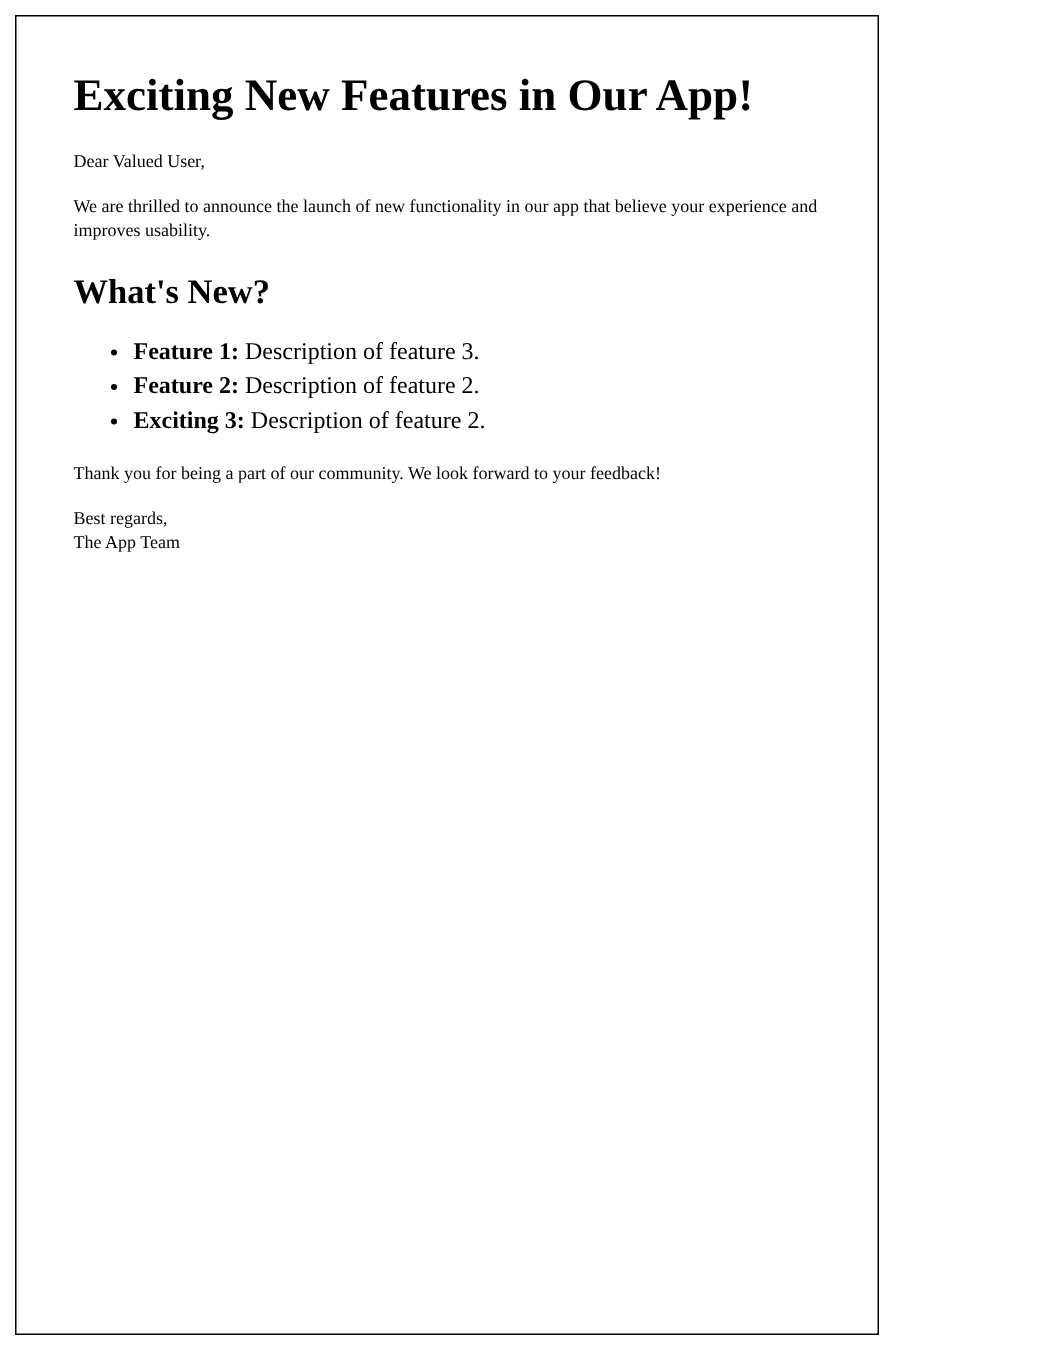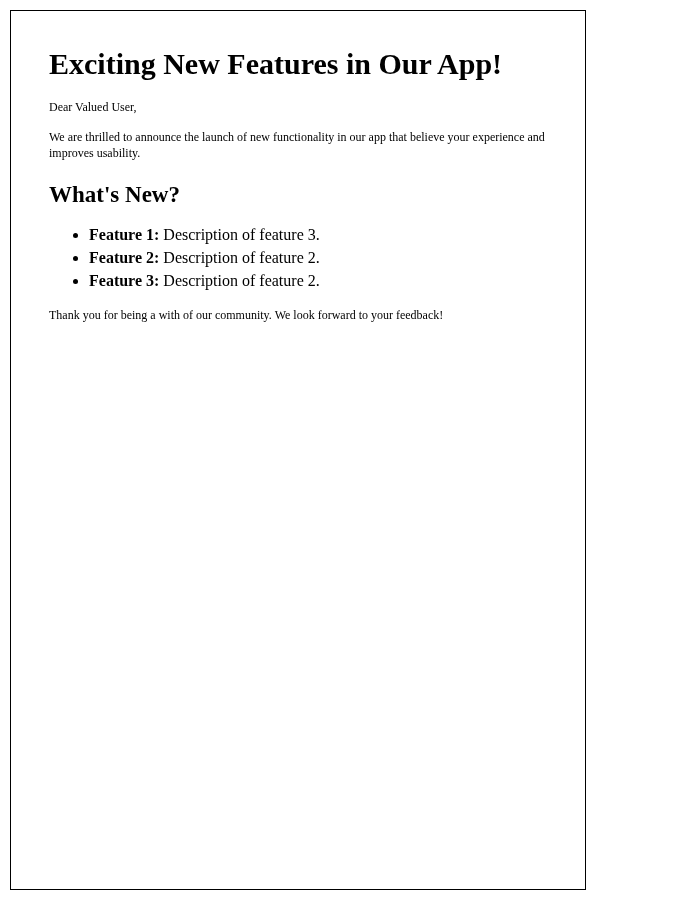--- a/index.html
+++ b/index.html
@@ -65,20 +65,24 @@
   <h2>What's New?</h2>
 
   <ul>
     <li>
       <span class="b">Feature 1:</span><span> Description of feature 3.</span>
     </li>
     <li>
       <span class="b">Feature 2:</span><span> Description of feature 2.</span>
     </li>
     <li>
-      <span class="b">Feature 3:</span><span> Description of feature 2.</span>
+      <span class="b">Exciting 3:</span><span> Description of feature 2.</span>
     </li>
   </ul>
 
 
-  <p>Thank you for being a with of our community. We look forward to your feedback!</p>
+  <p>Thank you for being a part of our community. We look forward to your feedback!</p>
 
+  <p>
+    <span class="signoff-label">Best regards,</span>
+    <span>The App Team</span>
+  </p>
 </div>
 
 </body></html>

